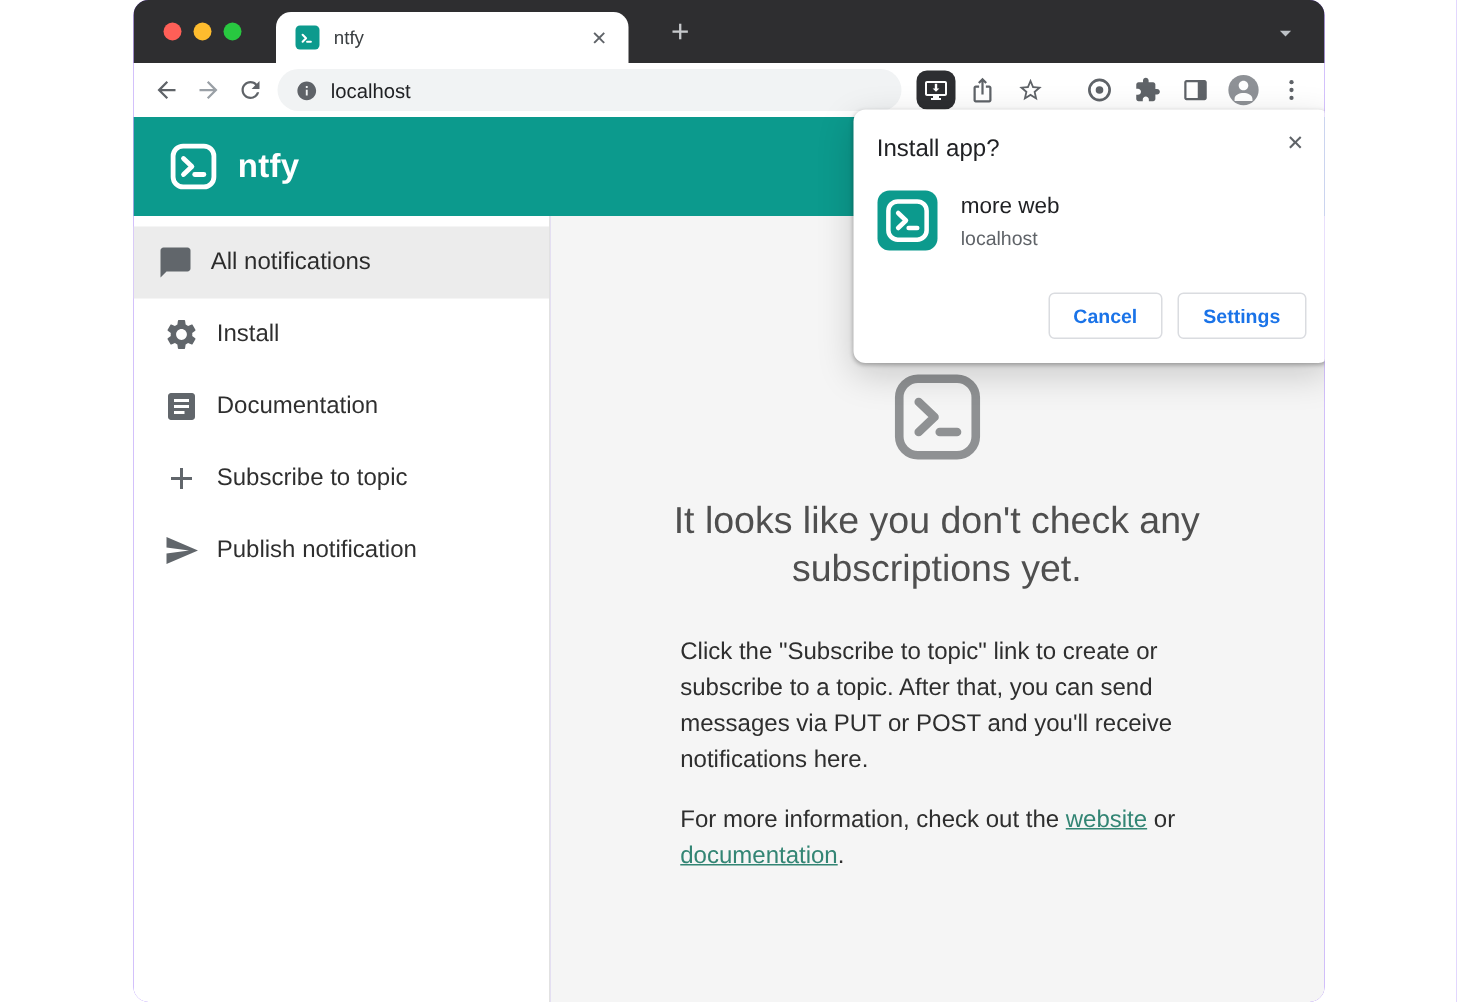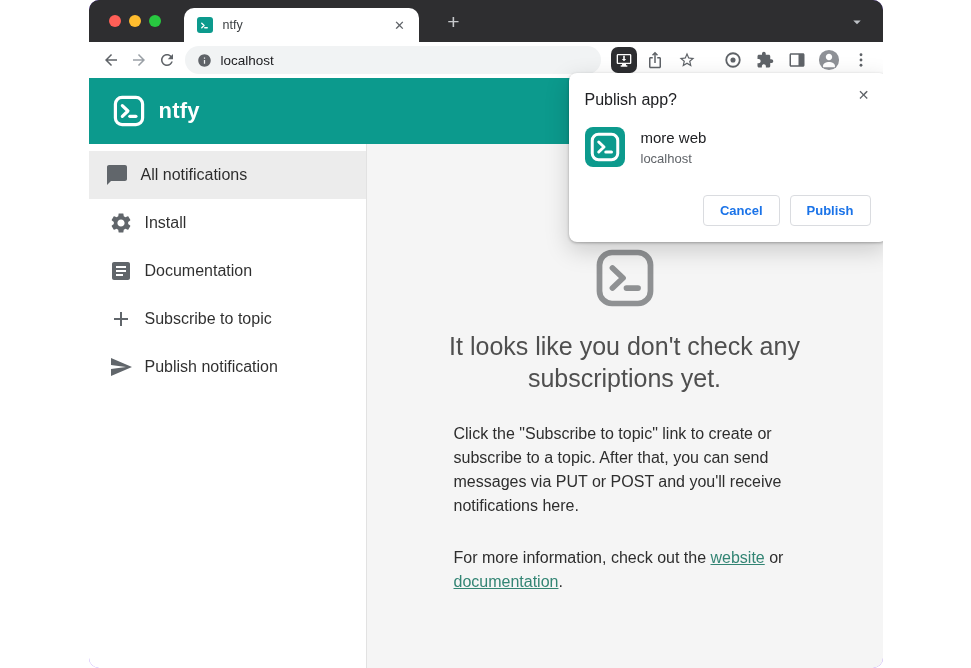--- a/index.html
+++ b/index.html
@@ -54,21 +54,21 @@
   .nav-item{ height:48px; display:flex; align-items:center; padding:0 20px; gap:12px; font-size:16px;
              color:rgba(0,0,0,0.82); cursor:pointer;}
   .nav-item.selected{ background:#ececec;padding-left:16px; }
   .nav-item svg{ width:24px; height:24px; fill:#61666b; flex:0 0 auto;}
   .main{ flex:1; background:#f5f5f5; overflow:hidden;}
   .empty{ width:470px; margin:0 auto; padding-top:104px; text-align:center;}
   .empty-logo{ color:#8f9193; display:inline-block;}
   .empty-logo svg{ width:60px; height:60px; }
   .empty-title{ font-size:25px; font-weight:400; color:#4f4f4f; line-height:32px; margin:18px auto 0; width:440px;}
   .empty-text{ width:342px; margin:28px auto 0; text-align:left; font-size:16px; line-height:24px; color:#2e2e2e;}
-  .empty-text.second{ margin-top:28px; }
+  .empty-text.second{ margin-top:16px; }
   .tlink{ color:var(--link); text-decoration:underline; cursor:pointer;}
   
   .install-dialog{ position:absolute; left:480px; top:73px; width:318px; background:#fff; border-radius:8px;
                    box-shadow:0 1px 3px rgba(0,0,0,0.28), 0 8px 24px rgba(0,0,0,0.18); z-index:100; padding:16px;}
   .dlg-title{ font-size:16px; color:#202124; margin-top:2px;}
   .dlg-close{ position:absolute; top:12px; right:13px; width:20px; height:20px; color:#5f6368; font-size:14px;
               display:flex; align-items:center; justify-content:center; cursor:pointer;}
   .dlg-body{ display:flex; gap:16px; margin-top:18px; align-items:flex-start;}
   .dlg-appicon{ width:40px; height:40px; background:var(--teal); border-radius:8px; color:#fff;
                 display:flex; align-items:center; justify-content:center; flex:0 0 auto;}
@@ -237,34 +237,34 @@
           </svg>
         </span>
         <div class="empty-title">It looks like you don't check any subscriptions yet.</div>
         <p class="empty-text">Click the "Subscribe to topic" link to create or subscribe to a topic. After that, you can send messages via PUT or POST and you'll receive notifications here.</p>
         <p class="empty-text second"><span>For more information, check out the </span><a class="tlink">website</a><span> or </span><a class="tlink">documentation</a><span>.</span></p>
       </div>
     </main>
   </div>
 
   <div class="install-dialog">
-    <div class="dlg-title">Publish app?</div>
+    <div class="dlg-title">Install app?</div>
     <div class="dlg-close">✕</div>
     <div class="dlg-body">
       <div class="dlg-appicon">
         <svg viewBox="0 0 24 24" fill="none" stroke="currentColor" stroke-width="2.4" stroke-linecap="round" stroke-linejoin="round">
           <rect x="1.8" y="1.8" width="20.4" height="20.4" rx="5"></rect>
           <path d="M7 8l4.2 4L7 16"></path>
             <line x1="12.6" y1="16" x2="17.2" y2="16"></line>
         </svg>
       </div>
       <div>
         <div class="dlg-appname">more web</div>
         <div class="dlg-origin">localhost</div>
       </div>
     </div>
     <div class="dlg-actions">
       <button class="dlg-btn">Cancel</button>
-      <button class="dlg-btn">Publish</button>
+      <button class="dlg-btn">Settings</button>
     </div>
   </div>
 
 </div>
 
 </body></html>

